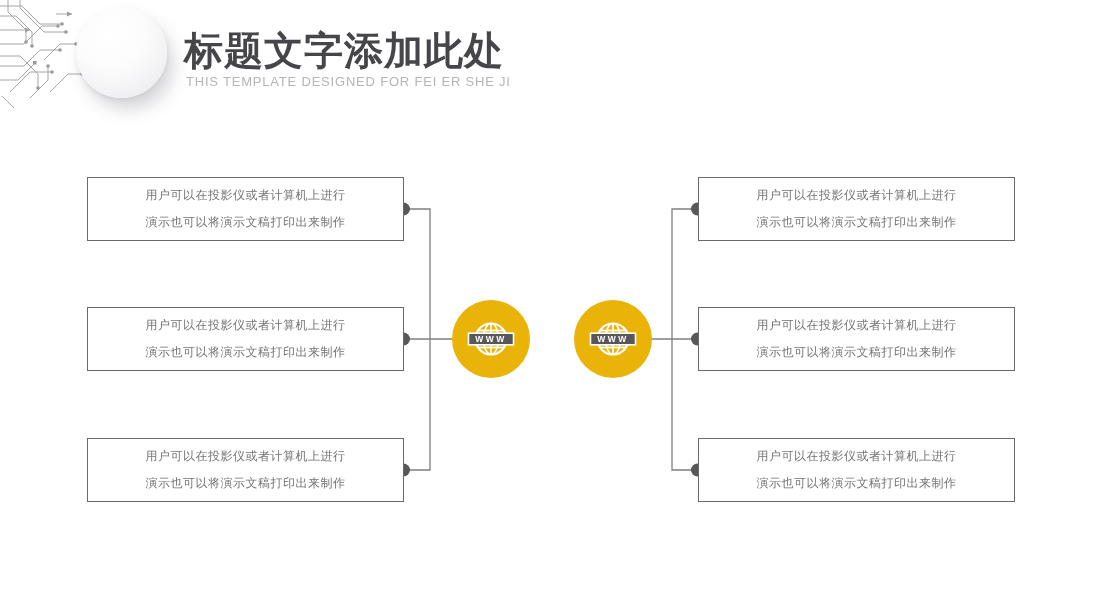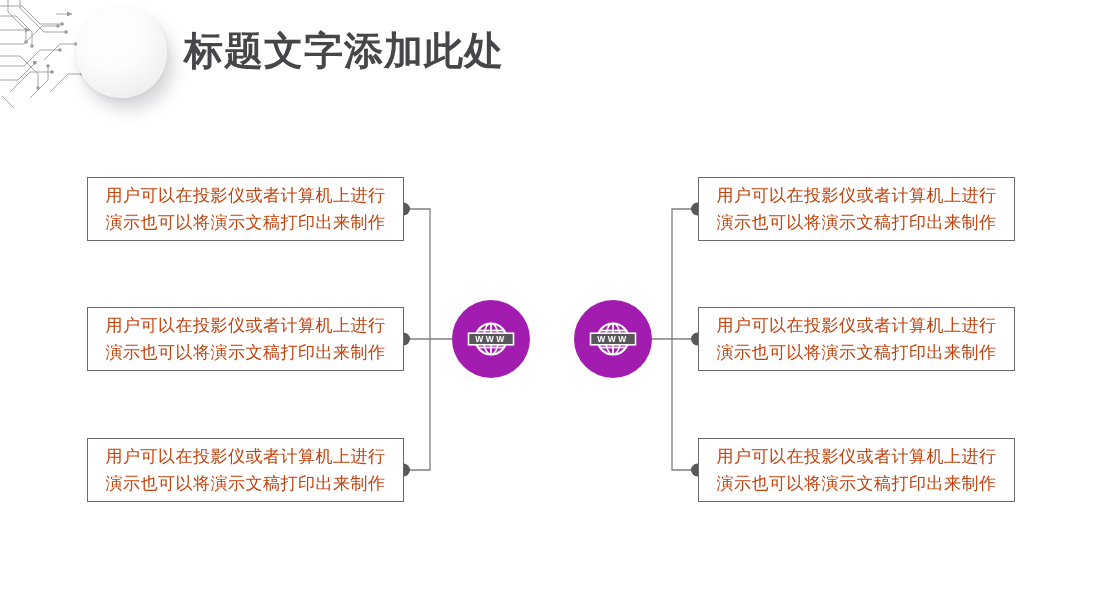--- a/index.html
+++ b/index.html
@@ -54,36 +54,36 @@
   .info-box {
     position: absolute;
     width: 317px; height: 64px;
     border: 1px solid #6a6a6a;
     background: #ffffff;
     display: flex; flex-direction: column;
     align-items: center; justify-content: center;
     text-align: center;
   }
   .info-box .line {
-    font-size: 17px; line-height: 27px;
-    color: #c2410c;
+    font-size: 12px; line-height: 27px;
+    color: #737373;
     letter-spacing: 0.5px;
     white-space: nowrap;
   }
   .box-l { left: 87px; }
   .box-r { left: 698px; }
   .row-1 { top: 177px; }
   .row-2 { top: 307px; }
   .row-3 { top: 438px; }
 
   .hub {
     position: absolute; top: 300px;
     width: 78px; height: 78px;
     border-radius: 50%;
-    background: #a21caf;
+    background: #eab308;
     display: flex; align-items: center; justify-content: center;
   }
   .hub-1 { left: 452px; }
   .hub-2 { left: 574px; }
 </style>
 </head>
 <body>
 
 <div class="slide">
 
@@ -115,20 +115,21 @@
     <path d="M50,92 L68,74 L82,74"></path>
       <circle cx="82" cy="74" r="1.8" fill="#9a9a9a" stroke="none"></circle>
     <path d="M56,14 L72,14"></path>
       <path d="M72,14 l-5,-2.5 v5 z" fill="#9a9a9a" stroke="none"></path>
     <path d="M2,96 L14,108"></path>
   </svg>
 
   <div class="sphere"></div>
 
   <div class="title">标题文字添加此处</div>
+  <div class="subtitle">THIS TEMPLATE DESIGNED FOR FEI ER SHE JI</div>
 
   <svg class="connector-svg" viewBox="0 0 1101 612">
 
     <g stroke="#7f7f7f" fill="none" stroke-width="1.3">
       <path d="M404,209 L430,209 L430,470 L404,470"></path>
       <path d="M404,339 L452,339"></path>
     </g>
     <circle cx="403.5" cy="209" r="6.5" fill="#58585a"></circle>
     <circle cx="403.5" cy="339" r="6.5" fill="#58585a"></circle>
     <circle cx="403.5" cy="470" r="6.5" fill="#58585a"></circle>

